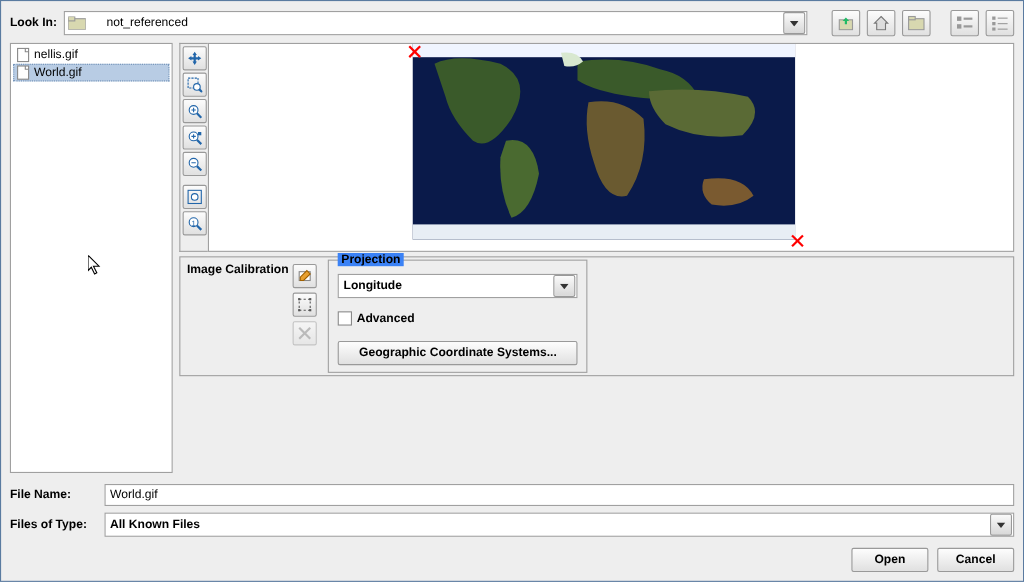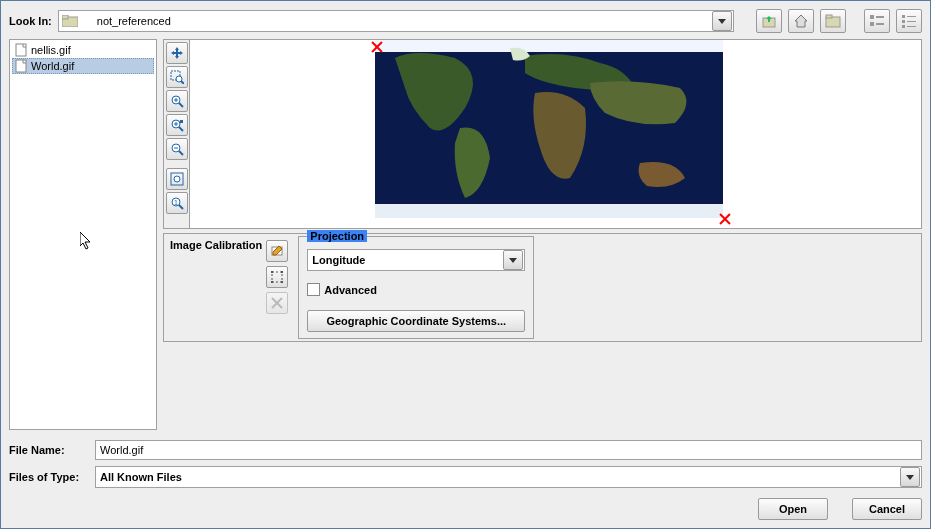--- a/index.html
+++ b/index.html
@@ -139,21 +139,21 @@
   padding:4px 10px; font-size:11px;
   display:flex; align-items:center; justify-content:center;
 }
 .fn-row { display:flex; align-items:center; gap:6px; margin-top:10px; }
 .fn-label { width:80px; }
 .text-input {
   flex:1; border:1px solid #a0a0a0; background:#fff; height:20px;
   padding:0 4px; font-family:inherit; font-size:11px;
 }
 .footer-btns {
-  display:flex; justify-content:flex-end; gap:24px; margin-top:10px;
+  display:flex; justify-content:flex-end; gap:8px; margin-top:10px;
 }
 .footer-btns .btn { width:70px; }
 svg { display:block; }
 .cursor-arrow {
   position:absolute; left:70px; top:192px; width:16px; height:20px; pointer-events:none;
 }
 </style>
 </head>
 <body>
 

